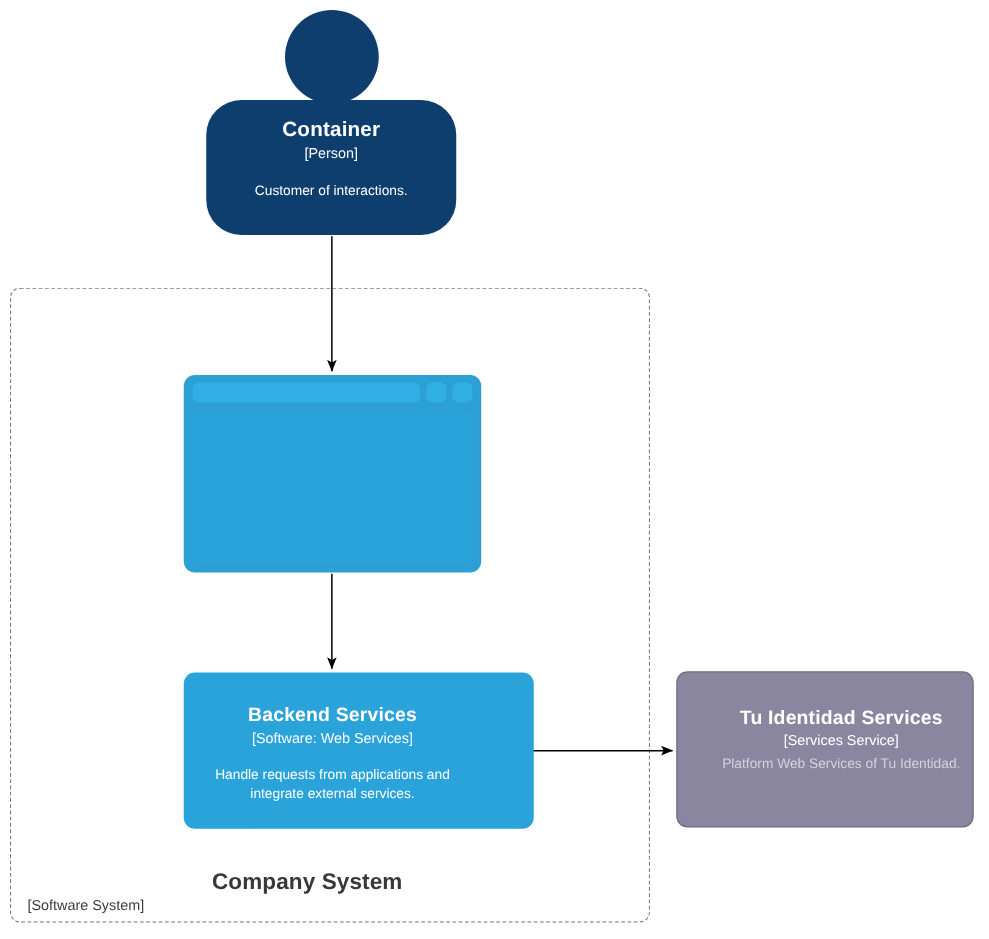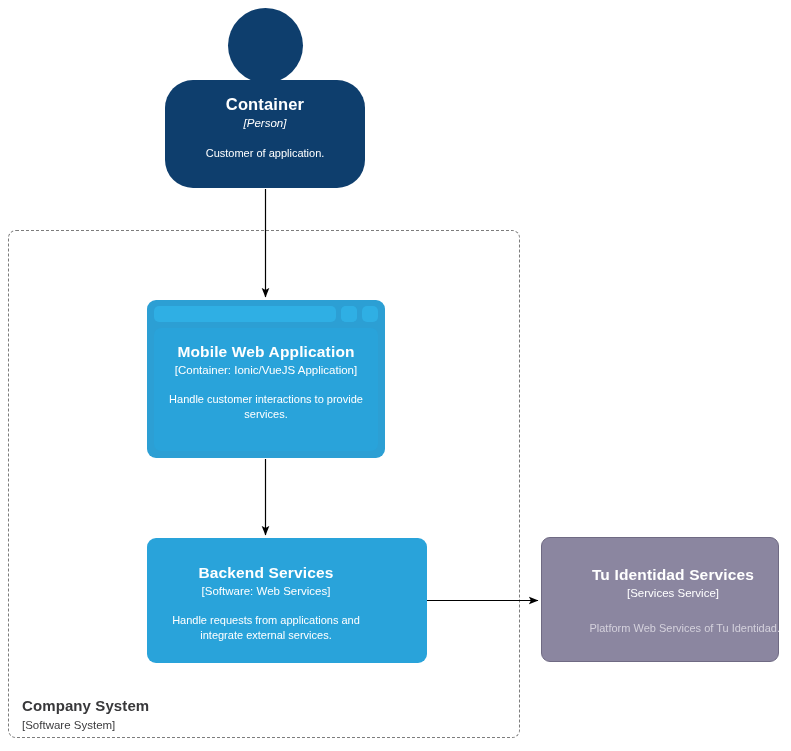--- a/index.html
+++ b/index.html
@@ -32,25 +32,26 @@
     box-sizing: border-box;
     background: transparent;
   }
   .boundary-label {
     position: absolute;
     left: 22px;
     top: 696px;
     width: 300px;
   }
   .boundary-label .b-title {
-    font-size: 15px;
+    font-size: 18px;
     font-weight: bold;
     color: #38383a;
     line-height: 19px;
     letter-spacing: 0.1px;
+    text-align: right;
   }
   .boundary-label .b-type {
     font-size: 11.5px;
     font-weight: normal;
     color: #3c3c3e;
     line-height: 16px;
     margin-top: 2px;
   }
 
   
@@ -96,21 +97,21 @@
     border-radius: 28px;
     background: #0e3e6d;
   }
   #person-customer .ptext {
     position: absolute;
     left: 0;
     top: 86px;
     width: 200px;
   }
   #person-customer .n-title { font-size: 16.5px; line-height: 21px; }
-  #person-customer .n-type  { font-size: 11.5px; line-height: 16px; font-style: italic; }
+  #person-customer .n-type  { font-size: 11.5px; line-height: 16px; }
   #person-customer .n-desc  { font-size: 11px; line-height: 15px; margin-top: 15px; padding: 0 14px; }
 
   
   #container-mobile-web-app {
     left: 147px;
     top: 300px;
     width: 238px;
     height: 158px;
   }
   #container-mobile-web-app .win-frame {
@@ -188,21 +189,21 @@
     border: 1.2px solid #6f6a83;
   }
   #system-tu-identidad .ctext {
     position: absolute;
     left: 12px;
     top: 27px;
     width: 238px;
   }
   #system-tu-identidad .n-title { font-size: 15.5px; line-height: 20px; }
   #system-tu-identidad .n-type  { font-size: 11.5px; line-height: 16px; }
-  #system-tu-identidad .n-desc  { font-size: 11px; line-height: 15px; margin-top: 20px; padding: 0 12px; color: #d4d1dc; text-align: right; }
+  #system-tu-identidad .n-desc  { font-size: 11px; line-height: 15px; margin-top: 3px; padding: 0 12px; color: #d4d1dc; }
 
   
   .edge-layer {
     position: absolute;
     left: 0; top: 0;
     width: 791px; height: 751px;
     pointer-events: none;
   }
 </style>
 </head>
@@ -236,36 +237,31 @@
       <line x1="386" y1="600.5" x2="538" y2="600.5" stroke="#000000" stroke-width="1.2" marker-end="url(#arrowhead)"></line>
     </g>
   </svg>
 
   <div class="node" id="person-customer">
     <div class="head"></div>
     <div class="body"></div>
     <div class="ptext">
       <div class="n-title">Container</div>
       <div class="n-type">[Person]</div>
-      <div class="n-desc">Customer of application.</div>
+      <div class="n-desc">Customer of interactions.</div>
     </div>
   </div>
 
   <div class="node" id="container-mobile-web-app">
     <div class="win-frame"></div>
     <div class="chrome-bar"></div>
     <div class="chrome-btn b1"></div>
     <div class="chrome-btn b2" style="left:194px"></div>
     <div class="chrome-btn b3" style="left:215px"></div>
     <div class="viewport"></div>
-    <div class="ctext">
-      <div class="n-title">Mobile Web Application</div>
-      <div class="n-type">[Container: Ionic/VueJS Application]</div>
-      <div class="n-desc">Handle customer interactions to provide services.</div>
-    </div>
   </div>
 
   <div class="node" id="container-backend-services">
     <div class="ctext">
       <div class="n-title">Backend Services</div>
       <div class="n-type">[Software: Web Services]</div>
       <div class="n-desc">Handle requests from applications and integrate external services.</div>
     </div>
   </div>
 

